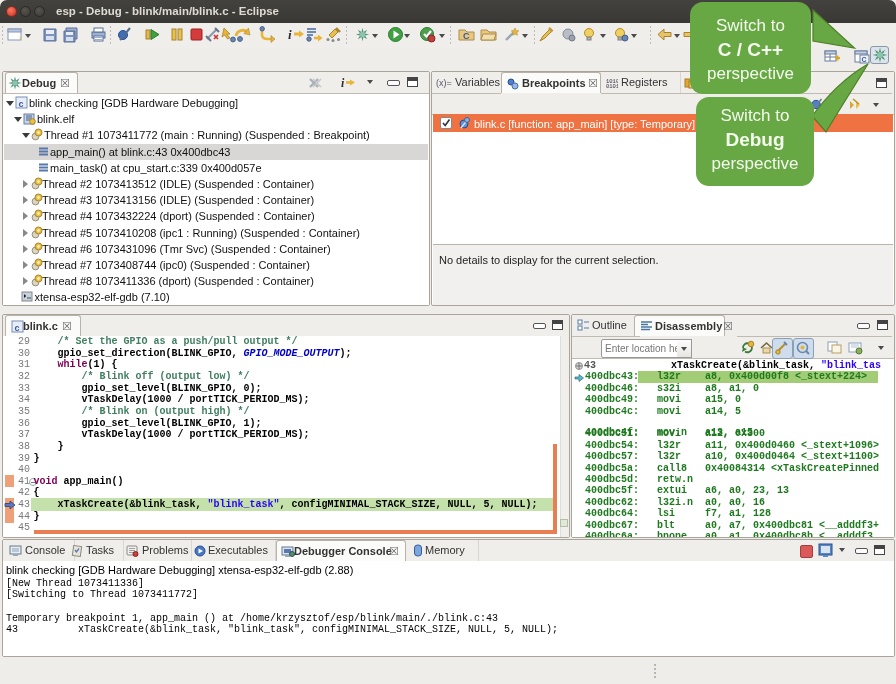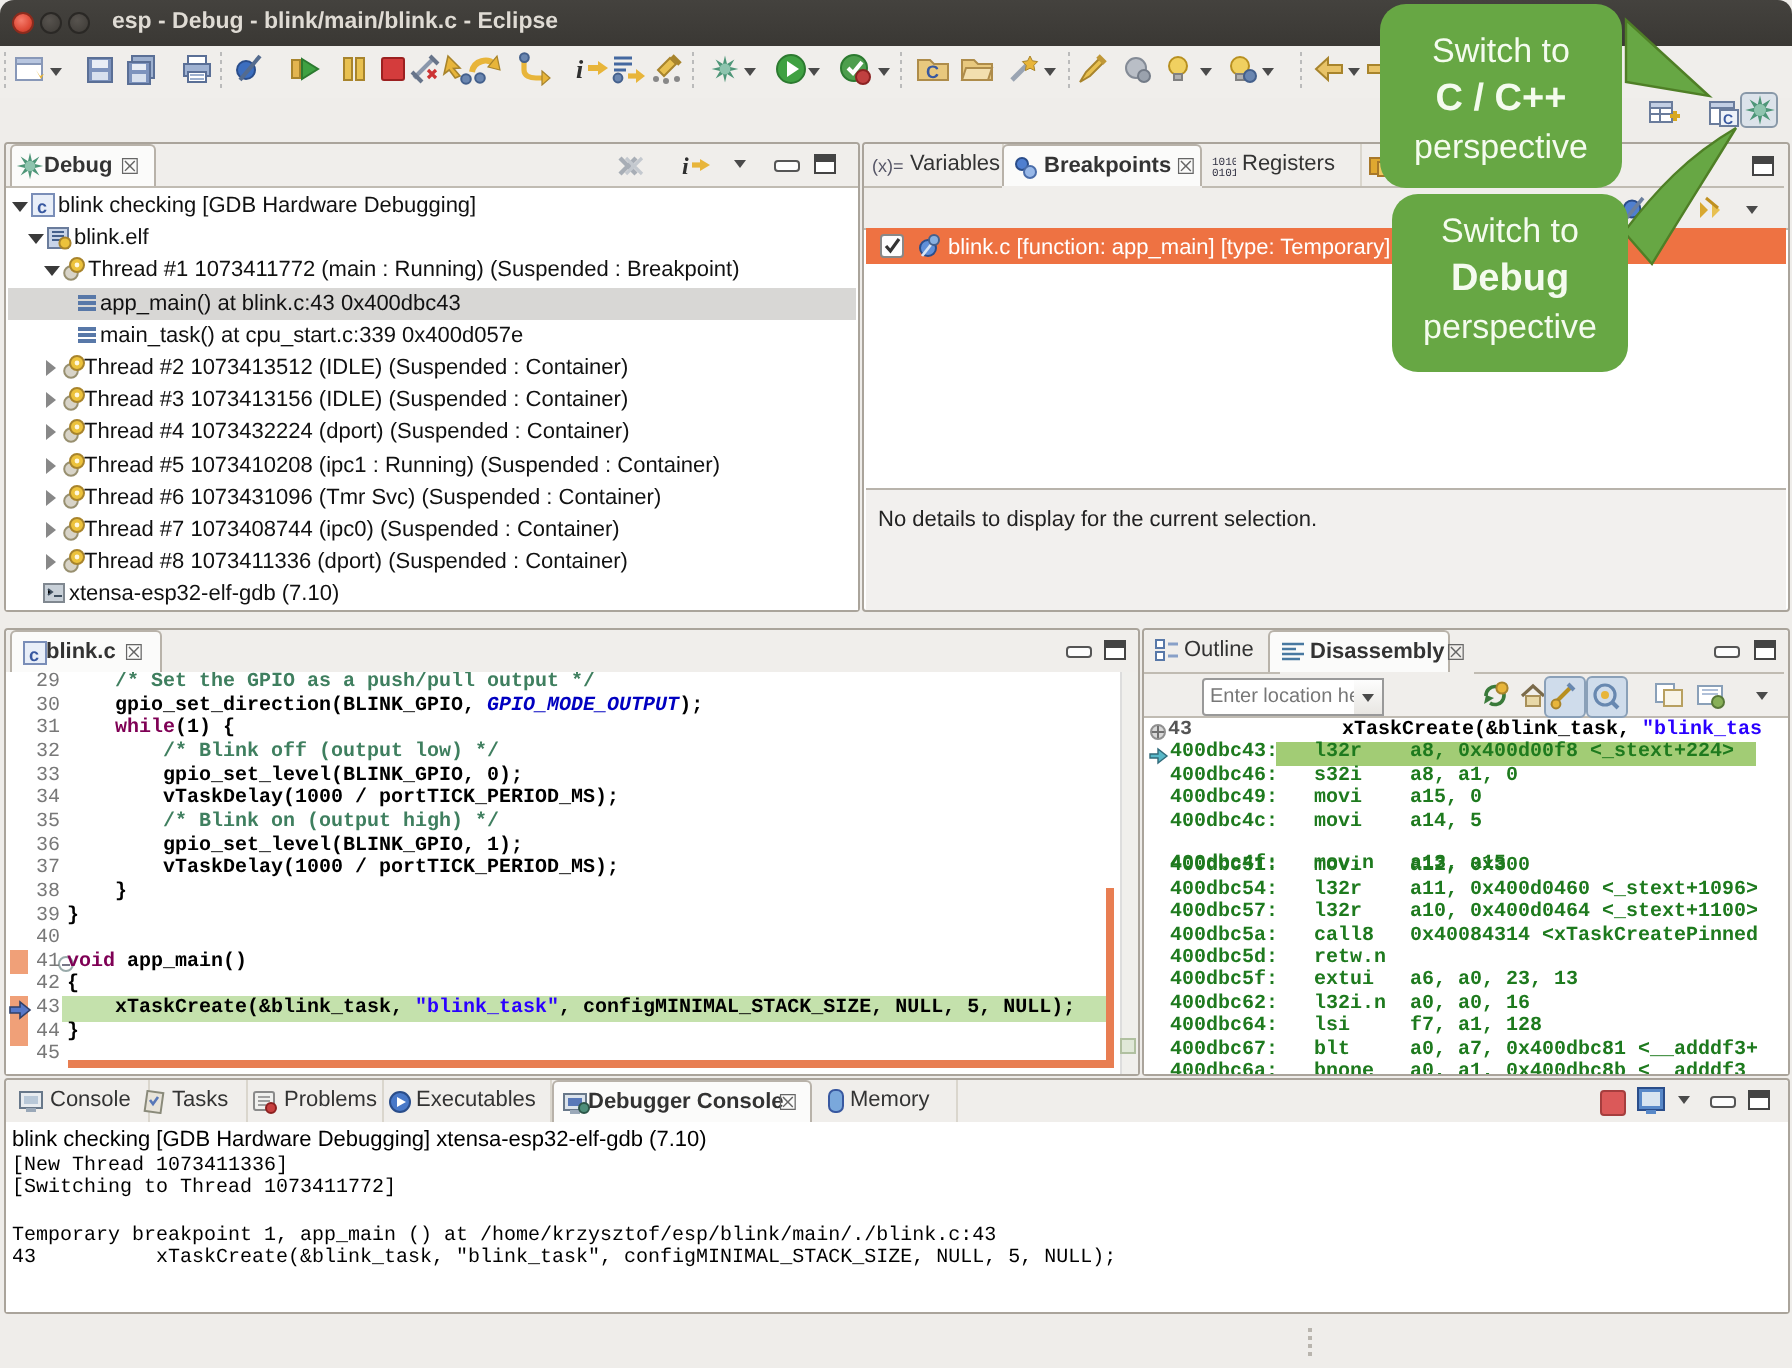--- a/index.html
+++ b/index.html
@@ -647,21 +647,21 @@
           <rect x="1" y="1" width="13" height="11" fill="#5888c8" stroke="#2a4d8a"></rect>
           <rect x="3" y="3" width="9" height="7" fill="#d8e4f0"></rect>
           <rect x="5" y="12" width="5" height="2" fill="#5888c8"></rect>
         </svg>
     <div class="dd" style="left:836px;top:8px;"></div>
     <div class="minbtn" style="left:852px;top:8px;"></div>
     <div class="maxbtn" style="left:871px;top:5px;"></div>
   </div>
 
   <div class="abs" style="left:0;top:21px;right:0;bottom:0;background:#fff;overflow:hidden;">
-    <div class="abs" style="left:3px;top:3px;font-size:11px;color:#000;">blink checking [GDB Hardware Debugging] xtensa-esp32-elf-gdb (7.10)</div>
+    <div class="abs" style="left:3px;top:3px;font-size:11px;color:#000;">blink checking [GDB Hardware Debugging] xtensa-esp32-elf-gdb (2.88)</div>
     <div class="conline" style="left:3px;top:17px;">[New Thread 1073411336]</div>
     <div class="conline" style="left:3px;top:27.7px;">[Switching to Thread 1073411772]</div>
     <div class="conline" style="left:3px;top:52.3px;">Temporary breakpoint 1, app_main () at /home/krzysztof/esp/blink/main/./blink.c:43</div>
     <div class="conline" style="left:3px;top:63px;">43          xTaskCreate(&amp;blink_task, "blink_task", configMINIMAL_STACK_SIZE, NULL, 5, NULL);</div>
   </div>
 </div>
 
 <div class="abs" style="left:654px;top:664px;width:2px;height:14px;background:repeating-linear-gradient(#b9b5ae 0 2px,transparent 2px 4px);"></div>
 
 <svg class="abs" style="left:0;top:0;z-index:49;" width="896" height="200">

